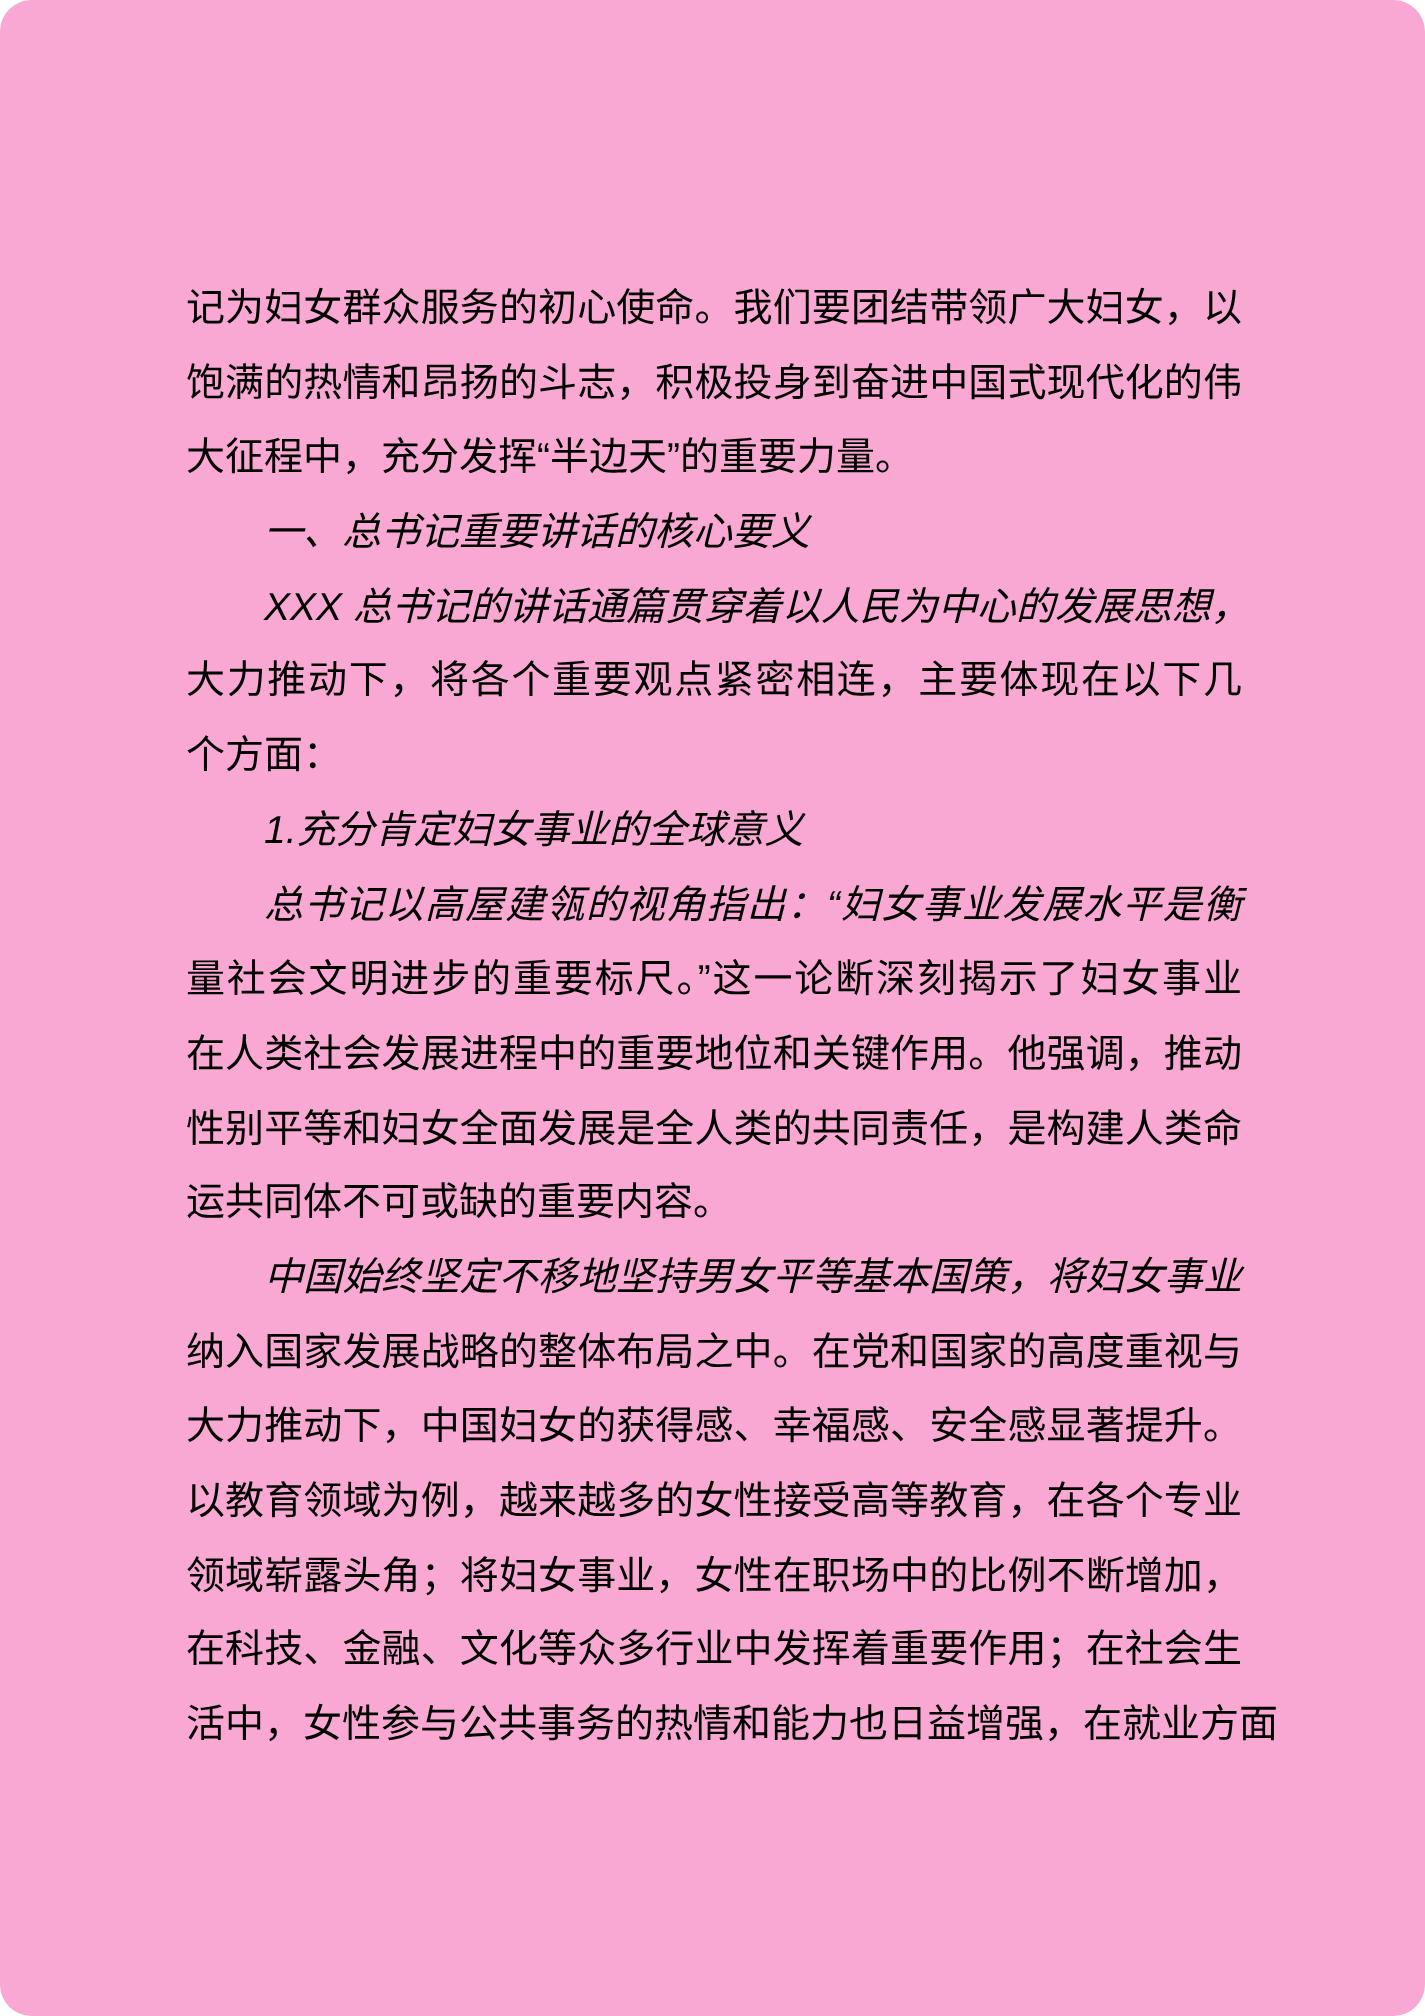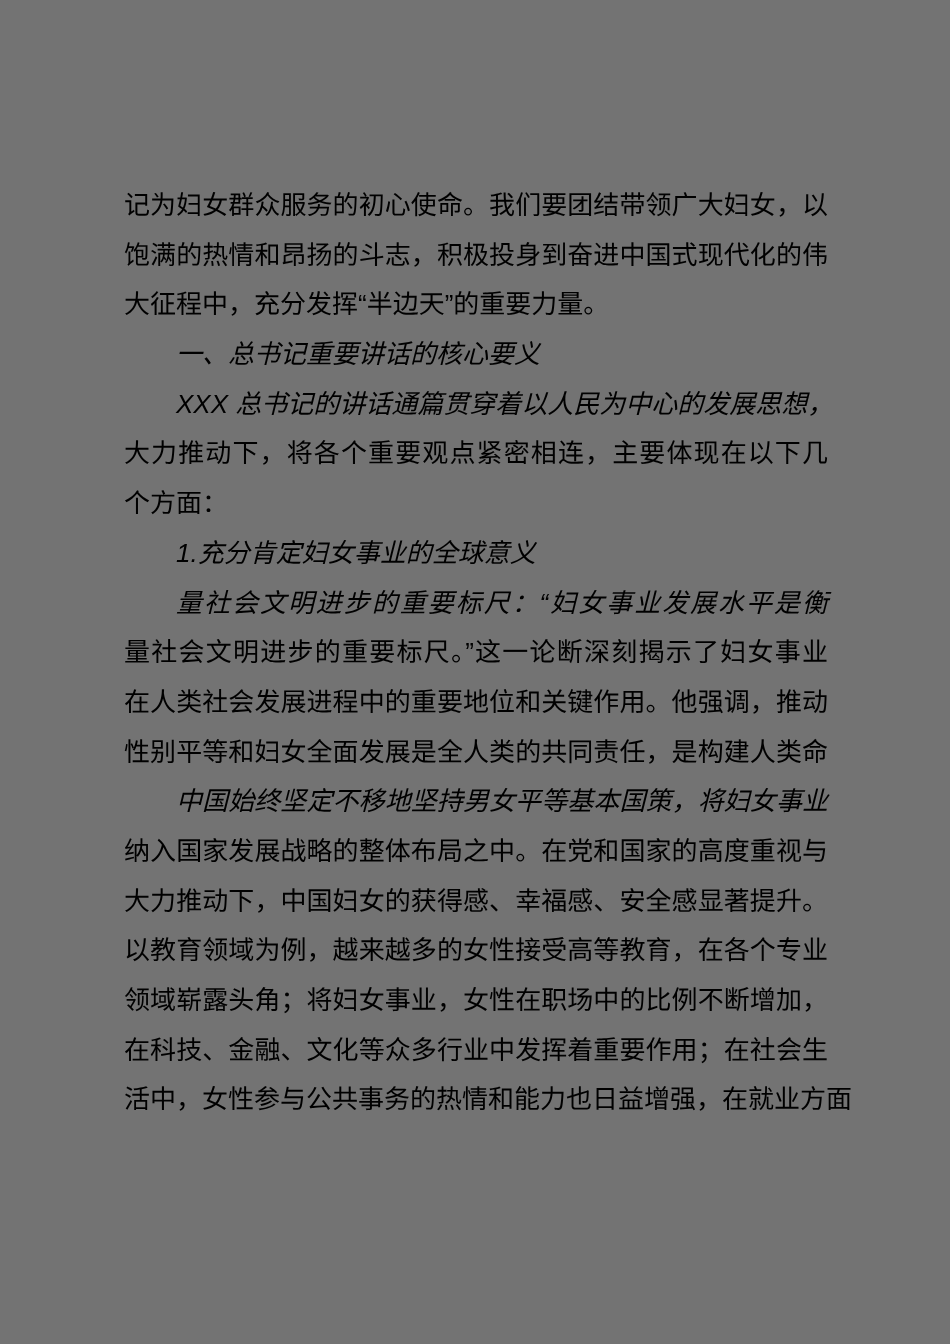--- a/index.html
+++ b/index.html
@@ -10,21 +10,22 @@
   body {
     width: 950px;
     height: 1344px;
     position: relative;
     font-family: "Liberation Sans", sans-serif;
     overflow: hidden;
   }
   .page {
     position: absolute;
     inset: 0;
-    background: #737373;
+    background: #f9a8d4;
+    border-radius: 21px;
   }
   .text-block {
     position: absolute;
     left: 124px;
     top: 181px;
     width: 704px;
     color: #000000;
     font-size: 26px;
   }
   .para {
@@ -62,24 +63,25 @@
       </div>
       <div class="para body">
         <div class="line fill indent">XXX 总书记的讲话通篇贯穿着以人民为中心的发展思想，</div>
         <div class="line fill">大力推动下，将各个重要观点紧密相连，主要体现在以下几</div>
         <div class="line">个方面：</div>
       </div>
       <div class="para heading">
         <div class="line indent">1.充分肯定妇女事业的全球意义</div>
       </div>
       <div class="para body">
-        <div class="line fill indent">量社会文明进步的重要标尺：“妇女事业发展水平是衡</div>
+        <div class="line fill indent">总书记以高屋建瓴的视角指出：“妇女事业发展水平是衡</div>
         <div class="line fill">量社会文明进步的重要标尺。”这一论断深刻揭示了妇女事业</div>
         <div class="line fill">在人类社会发展进程中的重要地位和关键作用。他强调，推动</div>
         <div class="line fill">性别平等和妇女全面发展是全人类的共同责任，是构建人类命</div>
+        <div class="line">运共同体不可或缺的重要内容。</div>
       </div>
       <div class="para body">
         <div class="line fill indent">中国始终坚定不移地坚持男女平等基本国策，将妇女事业</div>
         <div class="line fill">纳入国家发展战略的整体布局之中。在党和国家的高度重视与</div>
         <div class="line fill">大力推动下，中国妇女的获得感、幸福感、安全感显著提升。</div>
         <div class="line fill">以教育领域为例，越来越多的女性接受高等教育，在各个专业</div>
         <div class="line fill">领域崭露头角；将妇女事业，女性在职场中的比例不断增加，</div>
         <div class="line fill">在科技、金融、文化等众多行业中发挥着重要作用；在社会生</div>
         <div class="line fill">活中，女性参与公共事务的热情和能力也日益增强，在就业方面</div>
       </div>

